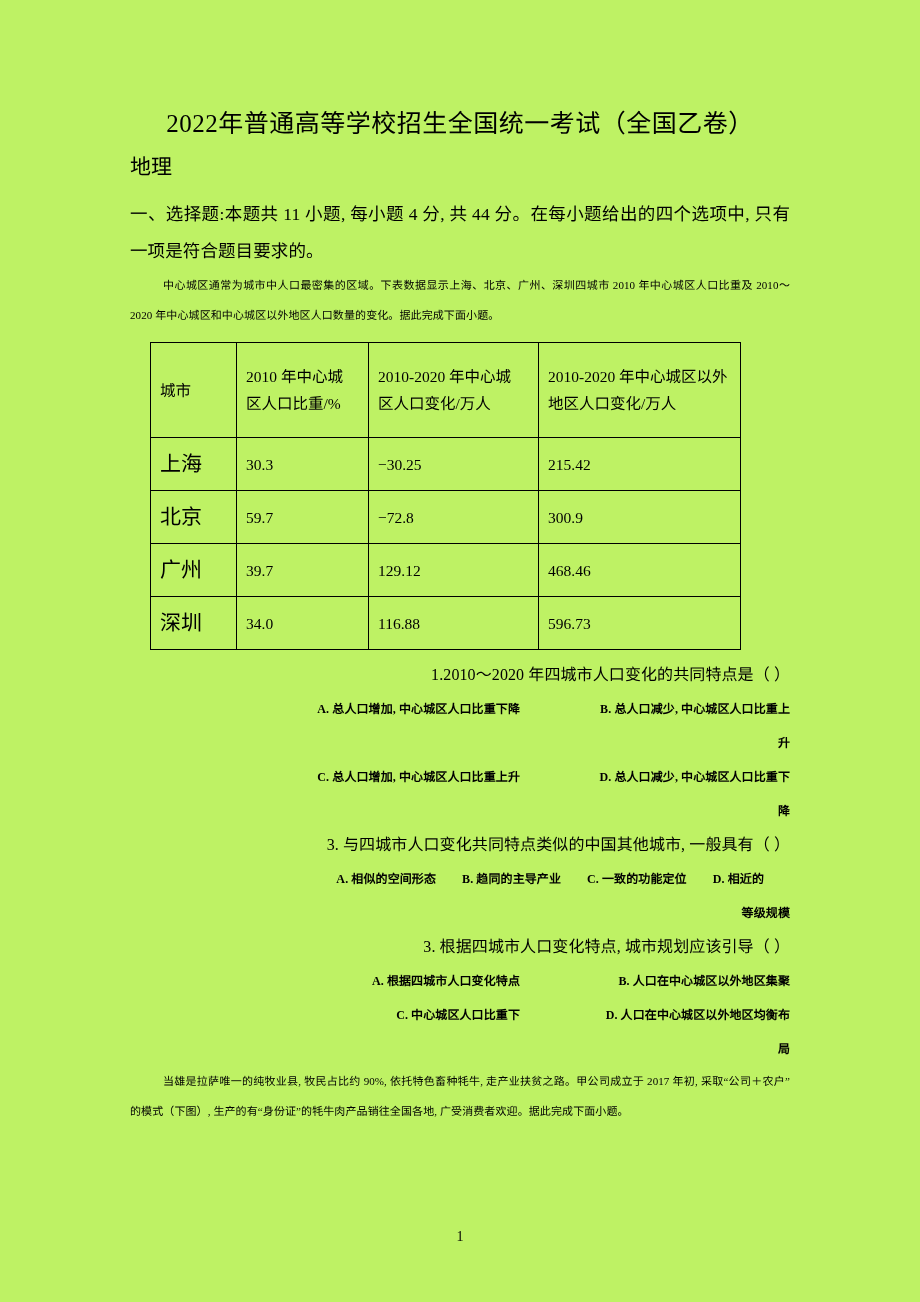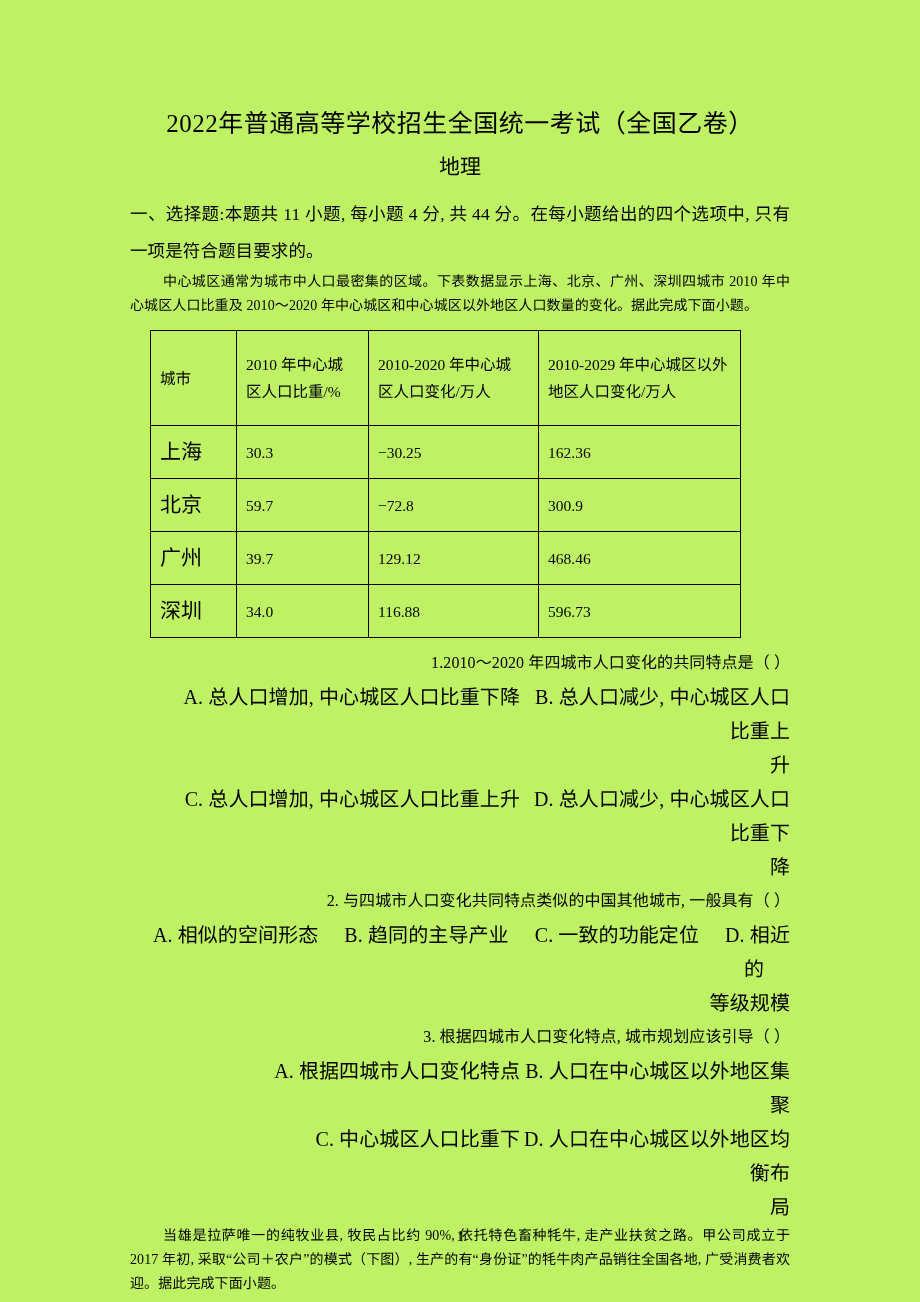--- a/index.html
+++ b/index.html
@@ -33,42 +33,42 @@
     text-align: center;
     font-size: 25px;
     line-height: 40px;
     font-weight: 400;
     letter-spacing: 0.5px;
     margin: 0;
     padding-top: 104px;
     white-space: nowrap;
   }
   .doc-subtitle {
-    text-align: center;
+    text-align: left;
     font-size: 21px;
     line-height: 38px;
     font-weight: 400;
     margin: 0;
     padding-top: 4px;
   }
 
   
   .section-heading {
     font-size: 17.5px;
     line-height: 37px;
     margin: 0;
     padding-top: 10px;
     text-align: justify;
     letter-spacing: 0.1px;
   }
 
   
   .passage {
-    font-size: 14px;
-    line-height: 24px;
+    font-size: 11px;
+    line-height: 30px;
     margin: 0;
     text-indent: 33px;
     text-align: justify;
     letter-spacing: 0.1px;
   }
 
   
   .table-wrap {
     margin-top: 12px;
     margin-bottom: 8px;
@@ -110,22 +110,23 @@
     text-align: right;
     letter-spacing: 0.1px;
   }
   .q-stem {
     font-size: 16px;
     line-height: 34px;
   }
   .opt-grid {
     display: block;
     position: relative;
-    font-size: 20px;
+    font-size: 12px;
     line-height: 34px;
+    font-weight: bold;
   }
   .opt-row {
     position: relative;
     display: block;
     min-height: 34px;
   }
   .opt-left {
     display: inline-block;
     width: 385px;
     vertical-align: top;
@@ -187,31 +188,31 @@
             </th>
             <th>
               <span>2010 年中心城</span><br>
               <span>区人口比重/%</span>
             </th>
             <th>
               <span>2010-2020 年中心城</span><br>
               <span>区人口变化/万人</span>
             </th>
             <th>
-              <span>2010-2029 年中心城区以外</span><br>
+              <span>2010-2020 年中心城区以外</span><br>
               <span>地区人口变化/万人</span>
             </th>
           </tr>
         </thead>
         <tbody>
           <tr>
             <td class="cell-city">上海</td>
             <td class="num">30.3</td>
             <td class="num">−30.25</td>
-            <td class="num">162.36</td>
+            <td class="num">215.42</td>
           </tr>
           <tr>
             <td class="cell-city">北京</td>
             <td class="num">59.7</td>
             <td class="num">−72.8</td>
             <td class="num">300.9</td>
           </tr>
           <tr>
             <td class="cell-city">广州</td>
             <td class="num">39.7</td>
@@ -236,21 +237,21 @@
         </div>
         <div class="opt-row wrap-tail">升</div>
         <div class="opt-row">
           <span class="opt-left">C. 总人口增加, 中心城区人口比重上升</span><span class="opt-right">D. 总人口减少, 中心城区人口比重下</span>
         </div>
         <div class="opt-row wrap-tail">降</div>
       </div>
     </div>
 
     <div class="question">
-      <div class="q-stem">2. 与四城市人口变化共同特点类似的中国其他城市, 一般具有（    ）</div>
+      <div class="q-stem">3. 与四城市人口变化共同特点类似的中国其他城市, 一般具有（    ）</div>
       <div class="opt-grid">
         <div class="opt-inline">
           <span class="opt-item">A. 相似的空间形态</span><span class="opt-item">B. 趋同的主导产业</span><span class="opt-item">C. 一致的功能定位</span><span class="opt-item">D. 相近的</span>
         </div>
         <div class="opt-row wrap-tail">等级规模</div>
       </div>
     </div>
 
     <div class="question">
       <div class="q-stem">3. 根据四城市人口变化特点, 城市规划应该引导（    ）</div>

